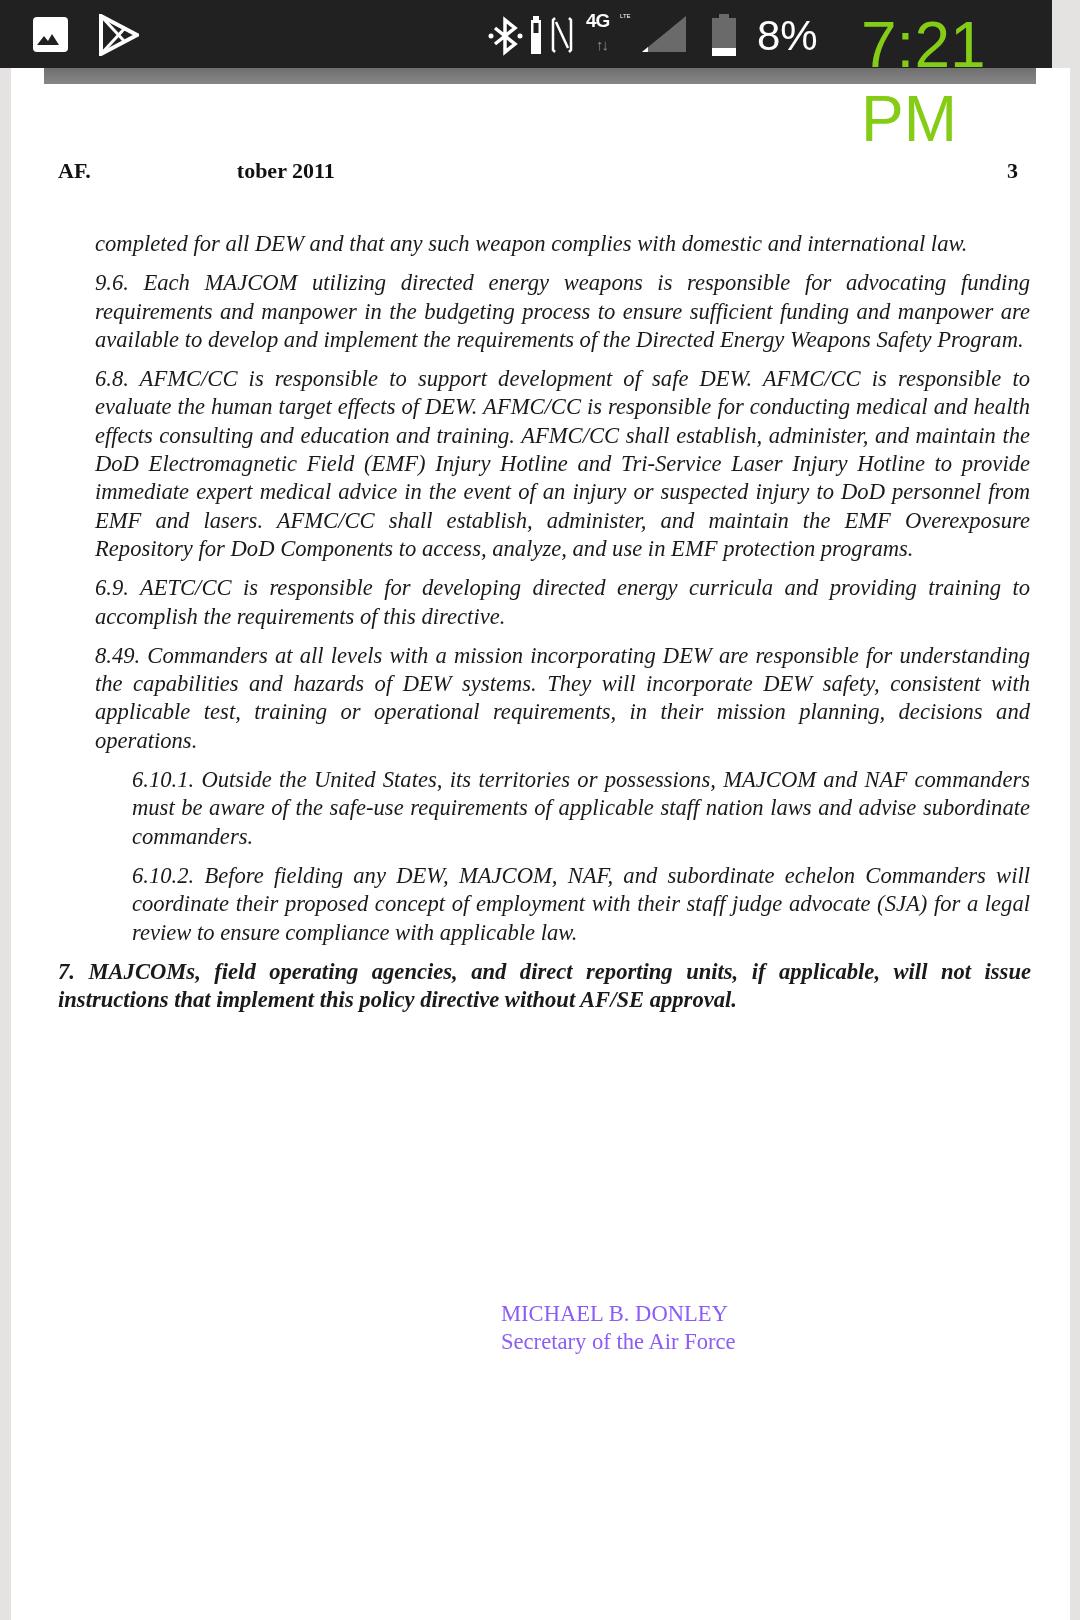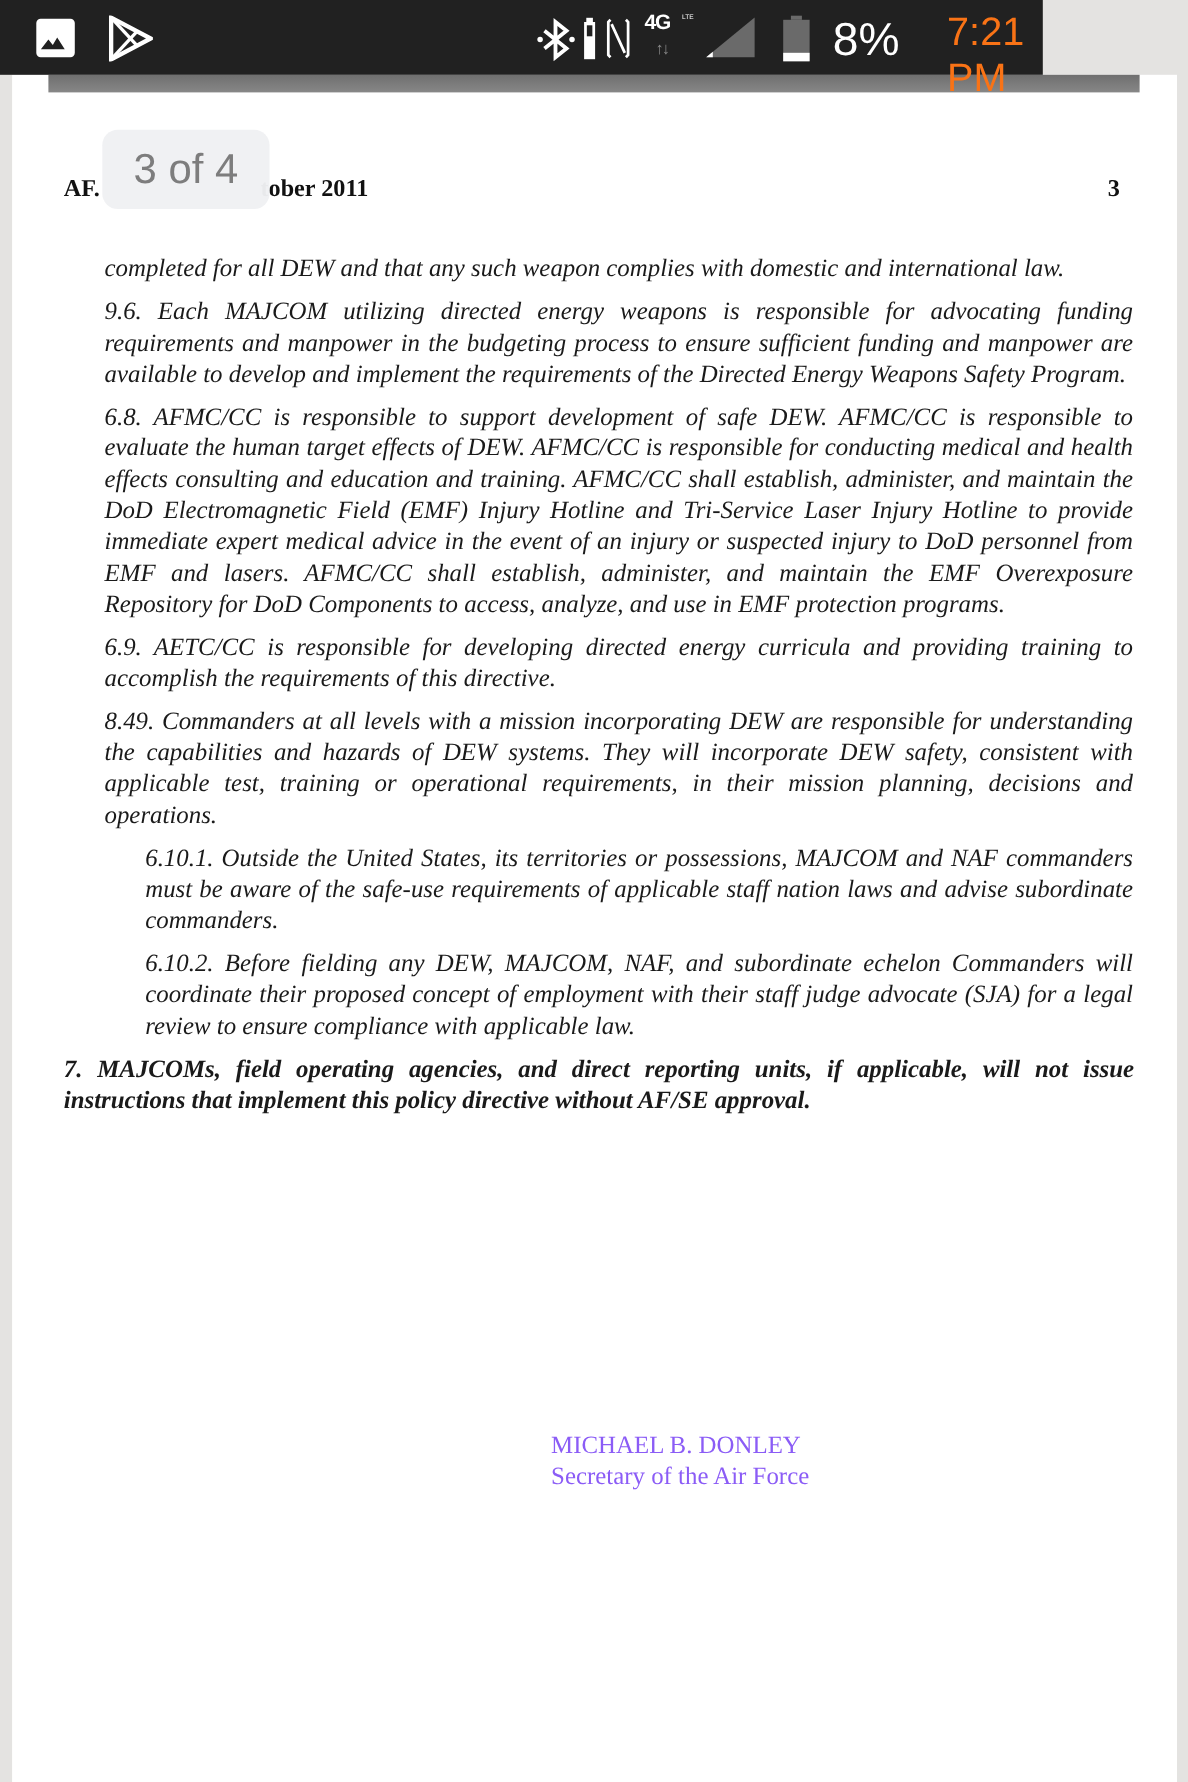--- a/index.html
+++ b/index.html
@@ -4,40 +4,40 @@
   <style>
     html, body { margin: 0; padding: 0; }
     body {
       width: 1080px; height: 1620px; overflow: hidden;
       background: #e4e3e1;
       position: relative;
       font-family: "Liberation Serif", serif;
     }
     
     .status-bar {
-      position: absolute; left: 0; top: 0; width: 948px; height: 68px;
+      position: absolute; left: 0; top: 0; width: 1052px; height: 68px;
       background: #212121; color: #fff;
       font-family: "Liberation Sans", sans-serif;
       z-index: 5;
     }
     .sb-icon { position: absolute; top: 14px; }
     .gallery-icon { left: 33px; top: 17px; width: 35px; height: 35px; background: #fff; border-radius: 4px; }
     .gallery-icon svg { position: absolute; left: 4px; top: 14px; }
     .play-icon { left: 99px; top: 14px; }
     .bt-icon { left: 487px; top: 16px; }
     .battsaver-icon { left: 530px; top: 16px; }
     .nfc-icon { left: 551px; top: 16px; }
     .net-icon { left: 586px; top: 10px; width: 48px; height: 48px; }
     .net-label { position: absolute; left: 0; top: 0; font-size: 19px; font-weight: bold; letter-spacing: -1px; color:#fff; }
     .net-lte { position: absolute; left: 34px; top: 3px; font-size: 6px; line-height: 6px; color:#fff; width: 6px; }
     .net-arrows { position: absolute; left: 10px; top: 26px; font-size: 15px; color: #8a8a8a; letter-spacing: -2px; }
     .signal-icon { left: 640px; top: 14px; }
     .battery-icon { left: 711px; top: 14px; }
     .battery-pct { position: absolute; left: 757px; top: 12px; font-size: 42px; color: #fff; }
-    .clock { position: absolute; left: 861px; top: 8px; font-size: 36px; color: #f97316; }
+    .clock { position: absolute; left: 861px; top: 8px; font-size: 64px; color: #84cc16; }
 
     
     .page {
       position: absolute; left: 11px; top: 68px; width: 1059px; height: 1552px;
       background: #ffffff;
     }
     .top-bar {
       position: absolute; left: 33px; top: 0; width: 992px; height: 16px;
       background: linear-gradient(#6f6f6f, #878787);
     }
@@ -120,21 +120,20 @@
       <rect x="1" y="34" width="24" height="8" fill="#fff"></rect>
     </svg>
   </span>
   <span class="battery-pct">8%</span>
   <span class="clock">7:21 PM</span>
 </div>
 
 <div class="page">
   <div class="top-bar"></div>
 
-  <div class="page-badge">3 of 4</div>
 
   <div class="header-left">
     <span>AF.</span><span style="display:inline-block;width:146px;"></span><span>tober 2011</span>
   </div>
   <div class="header-right">3</div>
 
   <div class="body-text" style="top:162px;">
     <p class="para">completed for all DEW and that any such weapon complies with domestic and international law.</p>
     <p class="para">9.6. Each MAJCOM utilizing directed energy weapons is responsible for advocating funding requirements and manpower in the budgeting process to ensure sufficient funding and manpower are available to develop and implement the requirements of the Directed Energy Weapons Safety Program.</p>
     <p class="para">6.8. AFMC/CC is responsible to support development of safe DEW.  AFMC/CC is responsible to evaluate the human target effects of DEW.  AFMC/CC is responsible for conducting medical and health effects consulting and education and training.  AFMC/CC shall establish, administer, and maintain the DoD Electromagnetic Field (EMF) Injury Hotline and Tri-Service Laser Injury Hotline to provide immediate expert medical advice in the event of an injury or suspected injury to DoD personnel from EMF and lasers. AFMC/CC shall establish, administer, and maintain the EMF Overexposure Repository for DoD Components to access, analyze, and use in EMF protection programs.</p>

